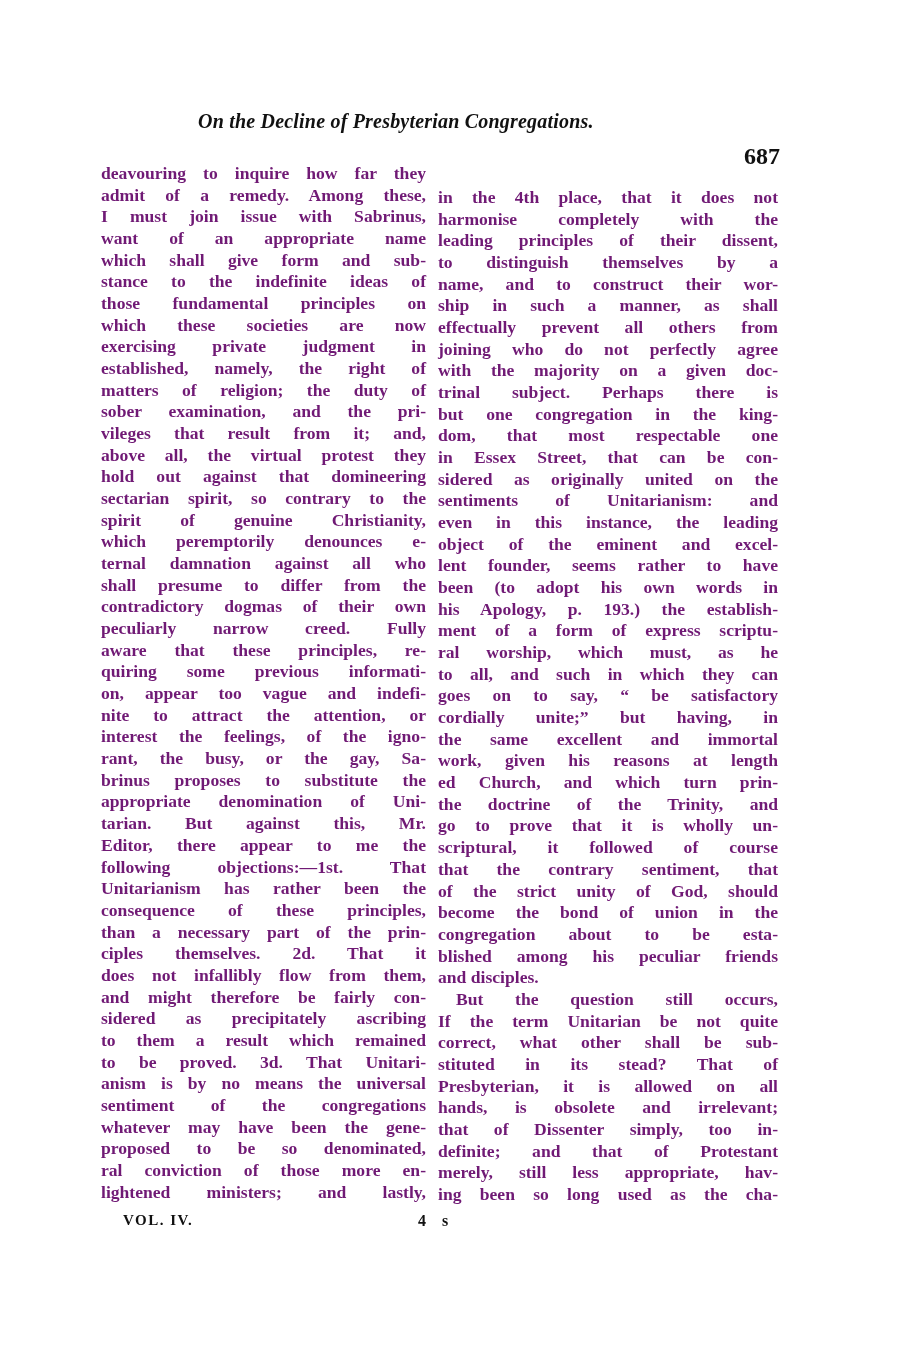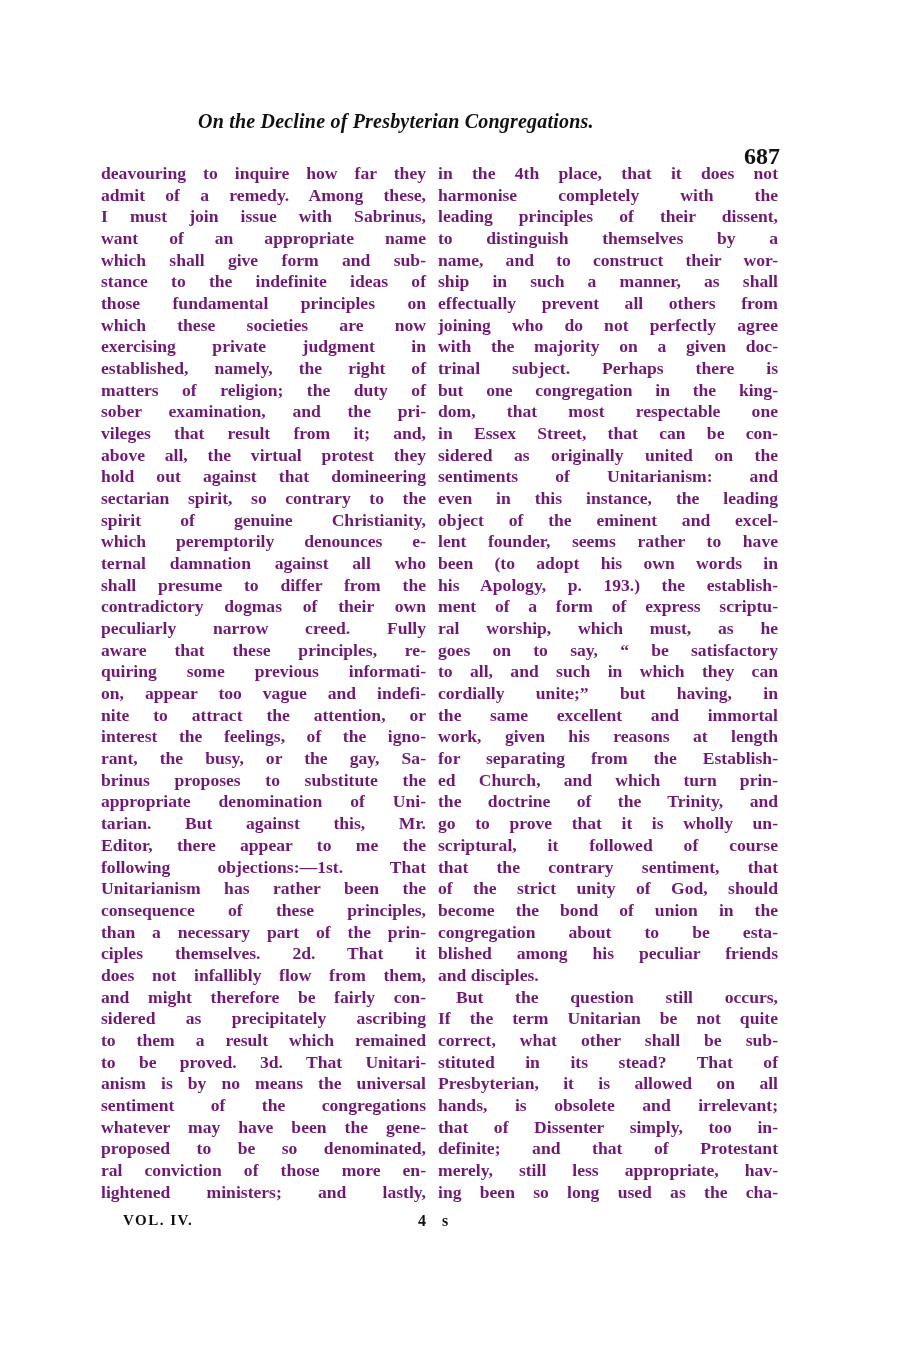--- a/index.html
+++ b/index.html
@@ -49,21 +49,21 @@
     }
     .column {
       position: absolute;
       top: 163px;
       font-size: 17.6px;
       line-height: 21.68px;
       font-weight: bold;
       color: #701a75;
     }
     .col-left { left: 101px; width: 325px; }
-    .col-right { left: 438px; width: 340px; }
+    .col-right { left: 438px; width: 340px; margin-top: 24px; }
     .line {
       display: block;
       white-space: nowrap;
       text-align: justify;
       text-align-last: justify;
       height: 21.68px;
       overflow: visible;
     }
     .line.last {
       text-align-last: left;
@@ -177,26 +177,25 @@
     <span class="line">in Essex Street, that can be con-</span>
     <span class="line">sidered as originally united on the</span>
     <span class="line">sentiments of Unitarianism: and</span>
     <span class="line">even in this instance, the leading</span>
     <span class="line">object of the eminent and excel-</span>
     <span class="line">lent founder, seems rather to have</span>
     <span class="line">been (to adopt his own words in</span>
     <span class="line">his Apology, p. 193.) the establish-</span>
     <span class="line">ment of a form of express scriptu-</span>
     <span class="line">ral worship, which must, as he</span>
+    <span class="line">to all, and such in which they can</span>
     <span class="line">goes on to say, “ be satisfactory</span>
-    <span class="line">to all, and such in which they can</span>
     <span class="line">cordially unite;” but having, in</span>
     <span class="line">the same excellent and immortal</span>
     <span class="line">work, given his reasons at length</span>
-    <span class="line">for separating from the Establish-</span>
     <span class="line">ed Church, and which turn prin-</span>
     <span class="line">the doctrine of the Trinity, and</span>
     <span class="line">go to prove that it is wholly un-</span>
     <span class="line">scriptural, it followed of course</span>
     <span class="line">that the contrary sentiment, that</span>
     <span class="line">of the strict unity of God, should</span>
     <span class="line">become the bond of union in the</span>
     <span class="line">congregation about to be esta-</span>
     <span class="line">blished among his peculiar friends</span>
     <span class="line last">and disciples.</span>

